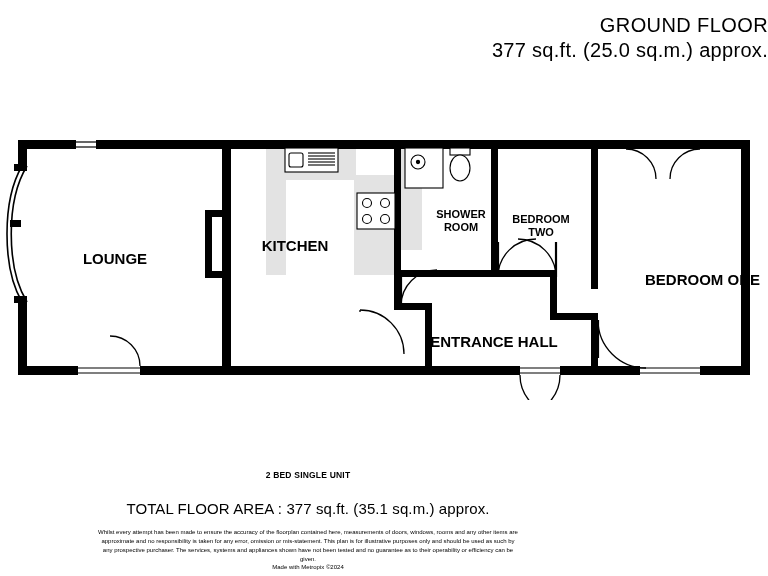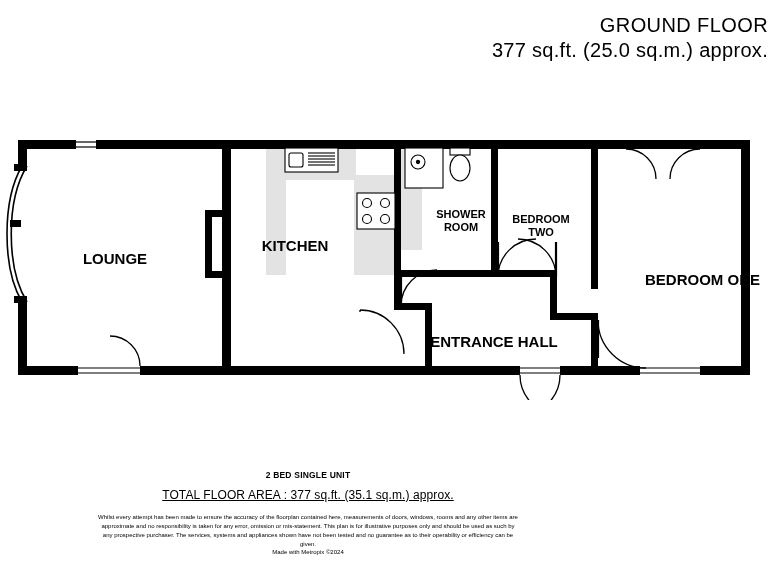--- a/index.html
+++ b/index.html
@@ -71,24 +71,23 @@
     top: 470px;
     width: 616px;
     text-align: center;
   }
   .footer-unit {
     font-size: 8.5px;
     font-weight: bold;
     letter-spacing: 0.2px;
   }
   .footer-area {
-    font-size: 12px;
-    margin-top: 8px;
+    font-size: 15px;
+    margin-top: 20px;
     letter-spacing: 0.1px;
-    text-decoration: underline;
   }
   .footer-disclaimer {
     font-size: 6px;
     line-height: 1.5;
     margin-top: 11px;
     width: 420px;
     margin-left: auto;
     margin-right: auto;
     color: #000;
   }

